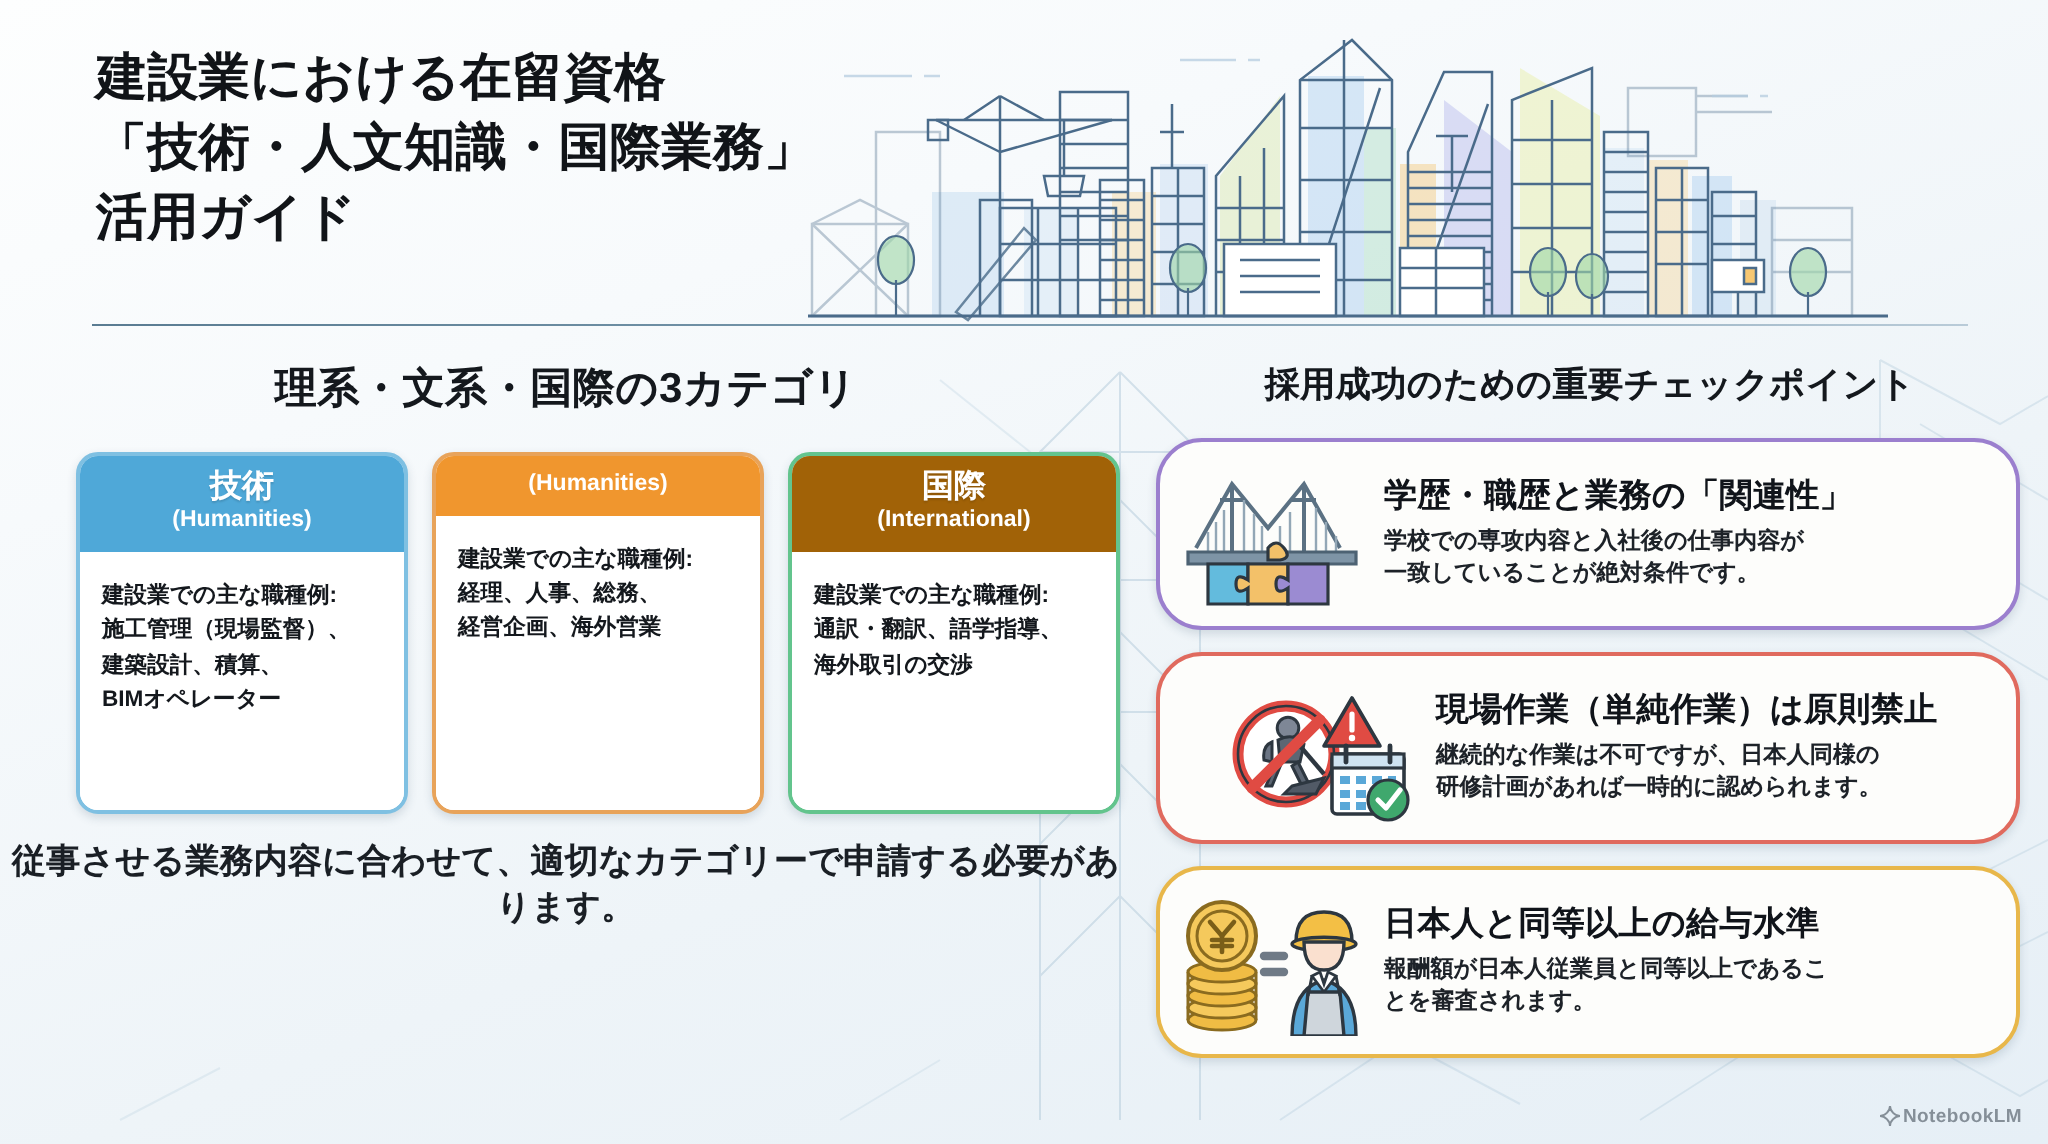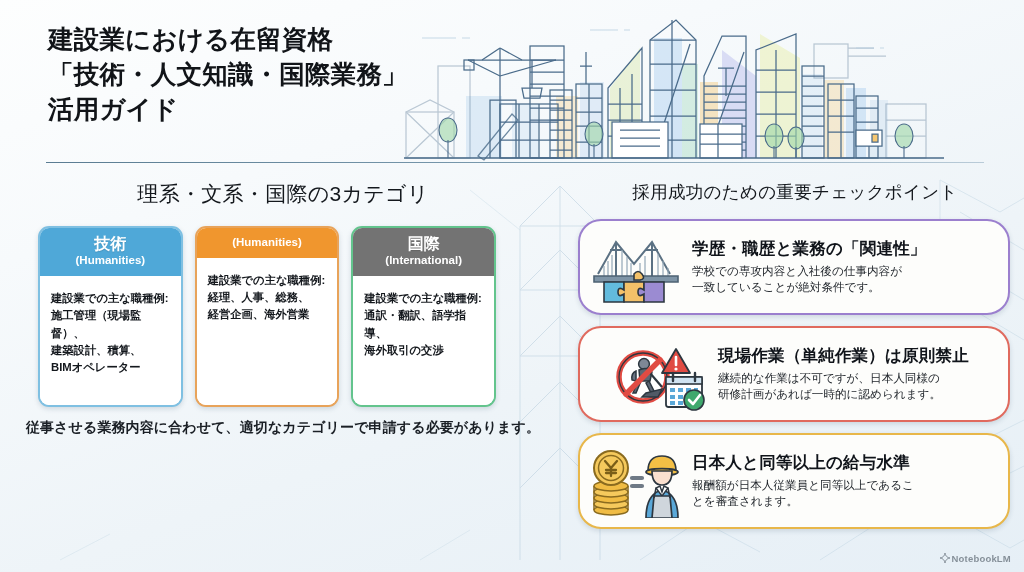--- a/index.html
+++ b/index.html
@@ -68,33 +68,33 @@
   .right-col {
     position: absolute;
     left: 566px; top: 168px;
     width: 458px; height: 404px;
     z-index: 2;
   }
 
   .sec-head {
     text-align: center;
     font-size: 21px;
-    font-weight: 400;
+    font-weight: 700;
     color: #14181d;
     letter-spacing: 0.3px;
   }
   .left-col .sec-head { margin-top: 12px; }
   .right-col .sec-head { margin-top: 12px; font-size: 17.5px; }
 
   
   .cards {
     display: flex;
     gap: 12px;
     margin: 18px 0 0 38px;
-    width: 458px;
+    width: 522px;
   }
   .cat-card {
     width: 166px;
     border-radius: 11px;
     overflow: hidden;
     background: #ffffff;
     box-shadow: 0 2px 5px rgba(40,70,95,.17);
     display: flex;
     flex-direction: column;
   }
@@ -138,21 +138,21 @@
     color: #14181d;
     white-space: pre-line;
   }
   .card-b1 { border: 2px solid #7fc0e2; }
   .card-b2 { border: 2px solid #e8a35a; }
   .card-b3 { border: 2px solid #63c48d; }
 
   .left-note {
     margin: 12px 0 0 0;
     text-align: center;
-    font-size: 14px;
+    font-size: 17px;
     font-weight: 700;
     color: #1a1f25;
     letter-spacing: .1px;
   }
 
   
   .checks {
     margin: 15px 14px 0 12px;
     display: flex;
     flex-direction: column;
@@ -181,21 +181,21 @@
   .chk-title {
     font-size: 16.5px;
     font-weight: 700;
     color: #10141a;
     line-height: 1.25;
     letter-spacing: .2px;
   }
   .chk-desc {
     margin-top: 4px;
     font-size: 11.6px;
-    font-weight: 400;
+    font-weight: 700;
     line-height: 1.45;
     color: #1d2228;
     white-space: pre-line;
   }
 
   
   .watermark {
     position: absolute;
     right: 13px; bottom: 8px;
     display: flex;
@@ -530,21 +530,21 @@
               <path d="M6 108 L146 108 L146 114 L6 114 Z" fill="#c99a63" stroke="#3c4652" stroke-width="1.7"></path>
             </svg>
           </div>
           <div class="cat-text">建設業での主な職種例:
 経理、人事、総務、
 経営企画、海外営業</div>
         </div>
       </div>
 
       <div class="cat-card card-b3">
-        <div class="cat-head" style="background:#737373">
+        <div class="cat-head" style="background:#a16207">
           <div class="cat-jp">国際</div>
           <div class="cat-en">(International)</div>
         </div>
         <div class="cat-body">
           <div class="cat-art">
             <svg viewBox="0 0 152 118">
               <rect width="152" height="118" fill="#fbfcfd"></rect>
 
               <g>
                 <circle cx="76" cy="52" r="30" fill="#8fc9e8" stroke="#2d3740" stroke-width="2"></circle>

